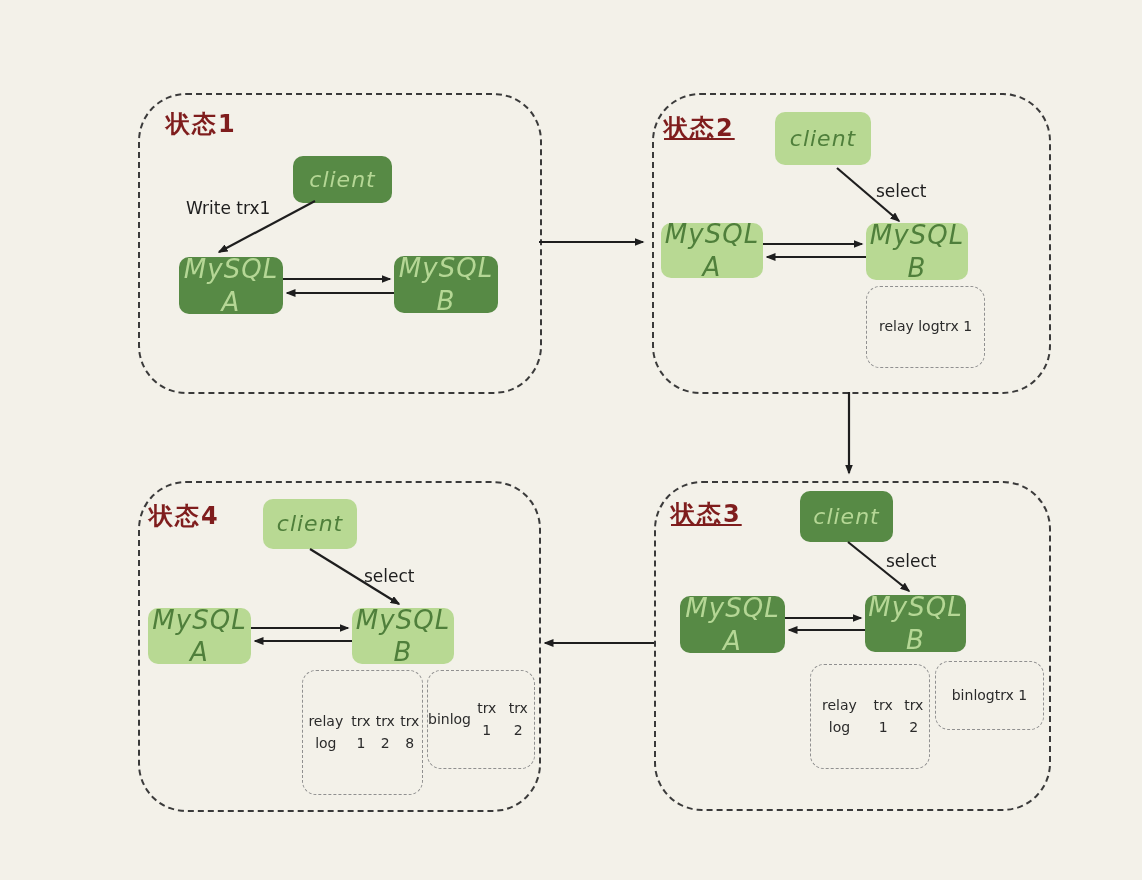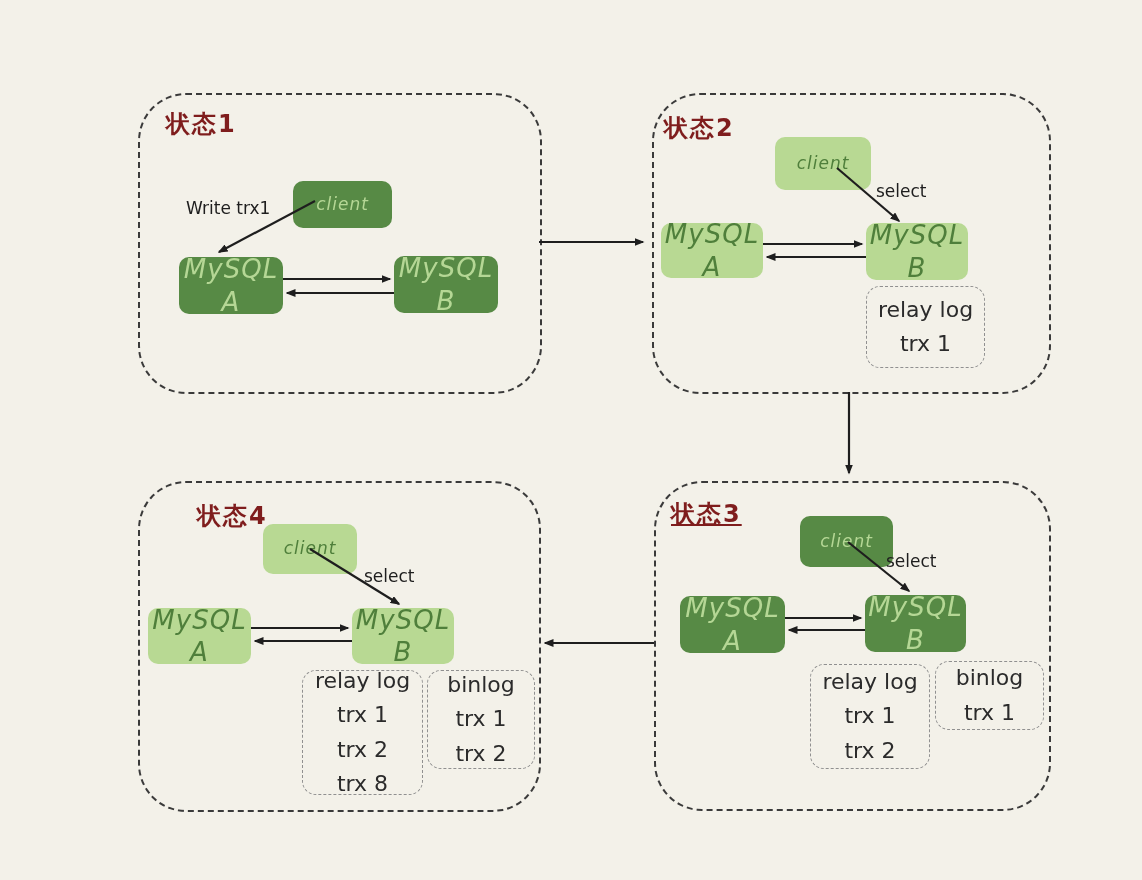--- a/index.html
+++ b/index.html
@@ -14,45 +14,45 @@
     position:absolute;font-size:24px;font-weight:bold;color:#7f1d1d;letter-spacing:2px;
     font-family:"DejaVu Sans",sans-serif;
   }
   .node{
     position:absolute;border-radius:10px;display:flex;flex-direction:column;
     align-items:center;justify-content:center;font-style:italic;letter-spacing:1px;
     font-size:26px;line-height:1.25;
   }
   .node.dark{background:#578a45;color:#b5d795;}
   .node.light{background:#b8d993;color:#4f7f3b;}
-  .node.client{font-size:17px;margin-top:25px;}
+  .node.client{font-size:22px;}
   .elabel{
     position:absolute;font-size:17px;color:#1e1e1e;white-space:nowrap;
   }
   .logbox{
     position:absolute;border:1.6px dashed #909090;border-radius:14px;color:#2b2b2b;
-    font-size:22px;text-align:center;display:flex;flex-direction:column;
+    font-size:14px;text-align:center;display:flex;flex-direction:row;
     align-items:center;justify-content:center;line-height:1.55;background:transparent;
   }
   svg.arrows{position:absolute;left:0;top:0;pointer-events:none;}
 </style>
 </head>
 <body>
 
 <div class="stage">
 
   <section class="state" style="left:138px;top:93px;width:400px;height:297px;"></section>
   <section class="state" style="left:652px;top:93px;width:395px;height:297px;"></section>
   <section class="state" style="left:654px;top:481px;width:393px;height:326px;"></section>
   <section class="state" style="left:138px;top:481px;width:399px;height:327px;"></section>
 
   <div class="slabel" style="left:166px;top:108px;">状态1</div>
-  <div class="slabel" style="left:664px;top:112px;">状态2</div>
+  <div class="slabel" style="left:664px;top:112px;text-decoration:underline;">状态2</div>
   <div class="slabel" style="left:671px;top:498px;text-decoration:underline;">状态3</div>
-  <div class="slabel" style="left:149px;top:500px;margin-left:48px;">状态4</div>
+  <div class="slabel" style="left:149px;top:500px;">状态4</div>
 
   <div class="node client dark" style="left:293px;top:156px;width:99px;height:47px;">client</div>
   <div class="elabel" style="left:186px;top:198px;">Write trx1</div>
   <div class="node mysql dark" style="left:179px;top:257px;width:104px;height:57px;">
     <span>MySQL</span>
     <span>A</span>
   </div>
   <div class="node mysql dark" style="left:394px;top:256px;width:104px;height:57px;">
     <span>MySQL</span>
     <span>B</span>

